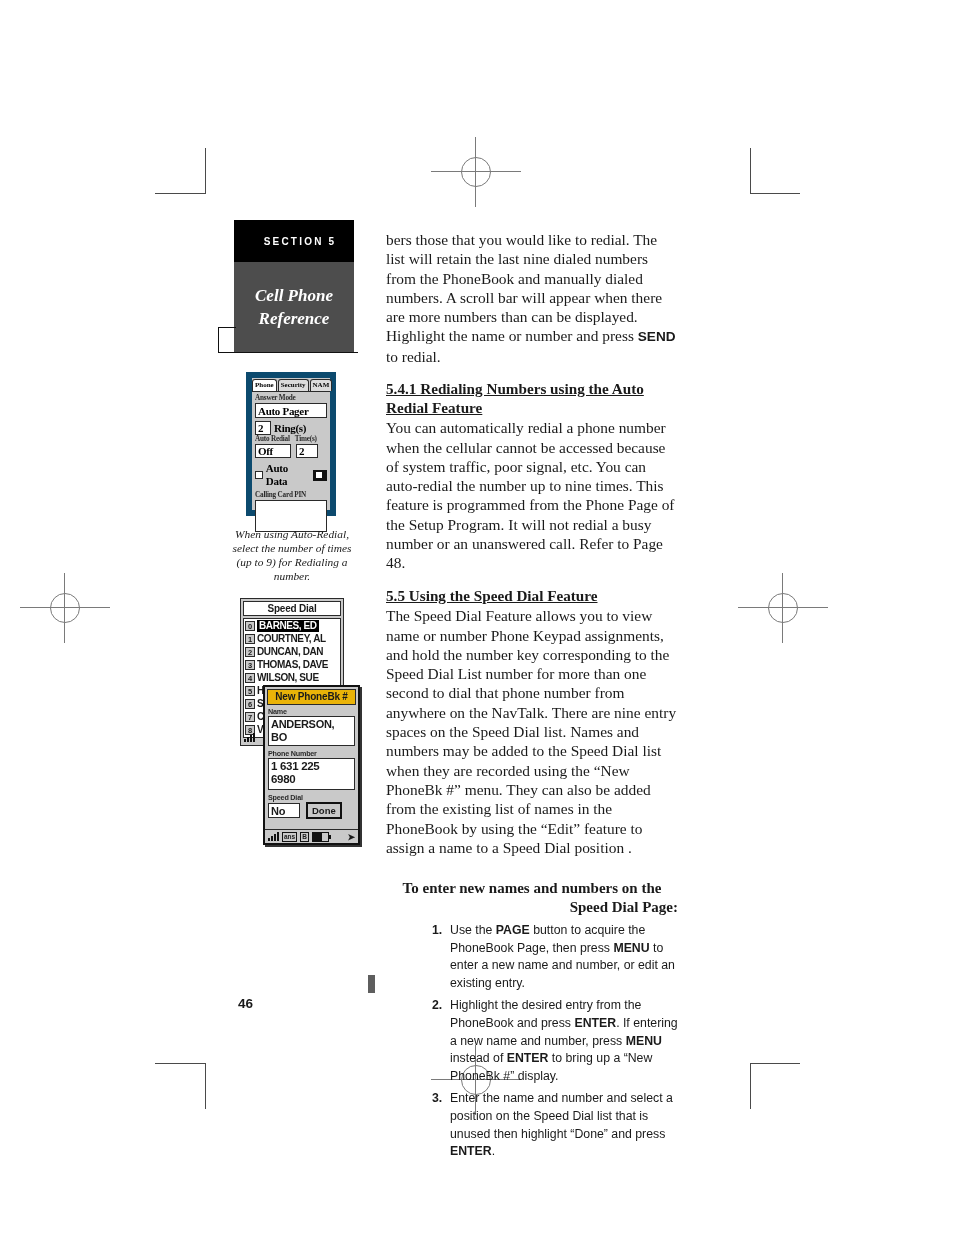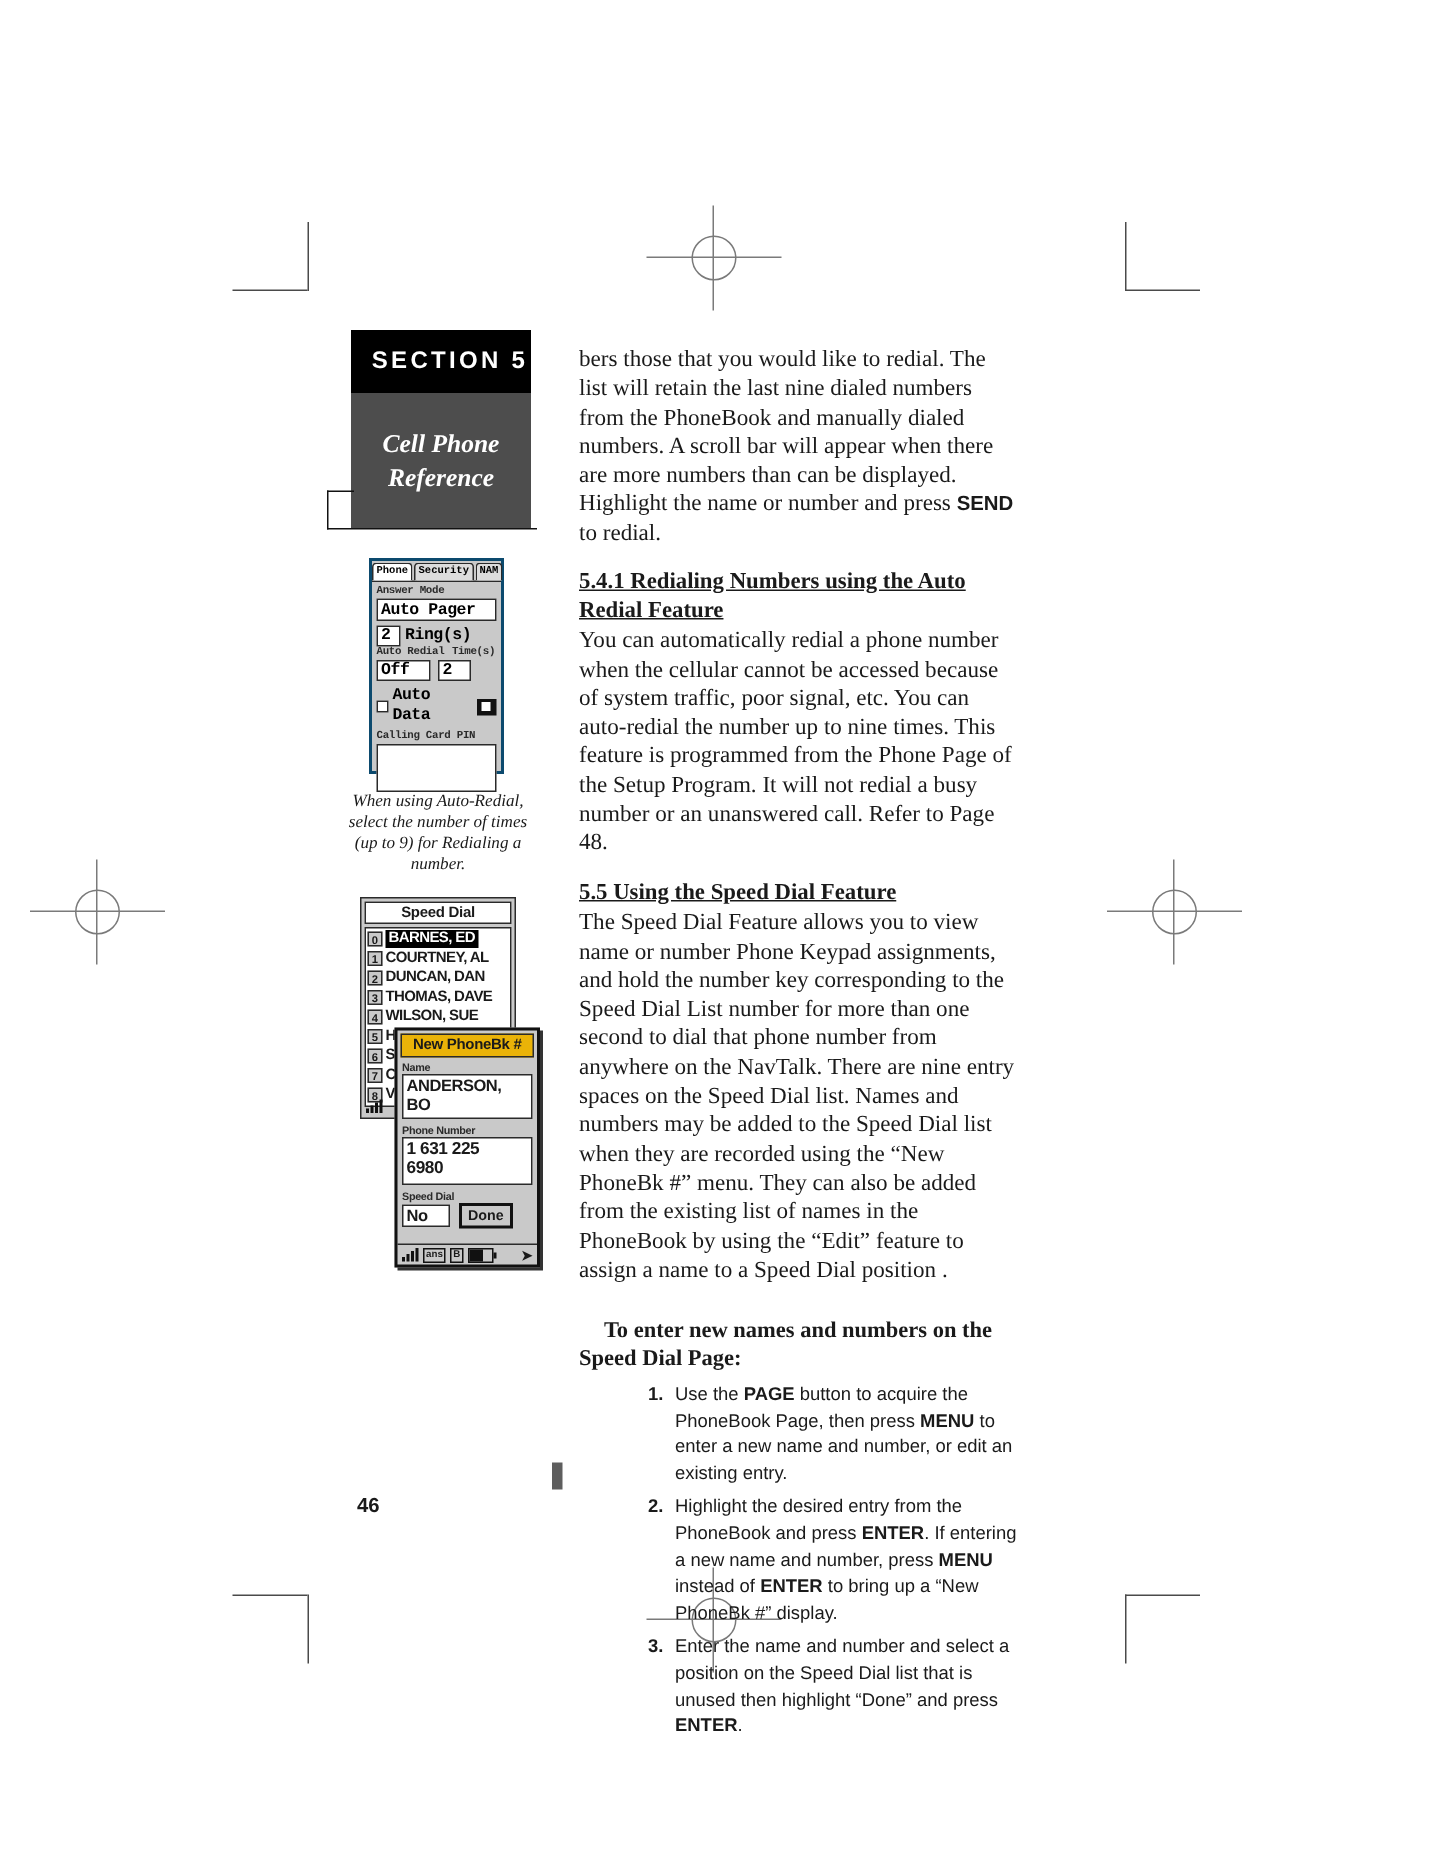--- a/index.html
+++ b/index.html
@@ -44,21 +44,21 @@
     position: absolute;
     left: 234px; top: 220px;
     width: 120px; height: 42px;
     background: #000000;
     color: #ffffff;
     display: flex; align-items: center; justify-content: center;
   }
   .section-tab span {
     font-family: "Liberation Sans", sans-serif;
     font-weight: bold;
-    font-size: 16px;
+    font-size: 10px;
     letter-spacing: 2.2px;
     margin-left: 12px;
   }
   .section-box {
     position: absolute;
     left: 234px; top: 262px;
     width: 120px; height: 90px;
     background: #4d4d4d;
     color: #ffffff;
     display: flex; flex-direction: column;
@@ -111,21 +111,21 @@
   }
 
   .center-head {
     font-family: "Liberation Serif", serif;
     font-weight: bold;
     font-size: 15px;
     line-height: 19px;
     margin: 22px 0 0 0;
   }
   .center-head .l1 { display: block; text-align: center; }
-  .center-head .l2 { display: block; text-align: left; }
+  .center-head .l2 { display: block; text-align: right; }
 
   ol.steps {
     margin: 4px 0 0 0;
     padding: 0;
     list-style: none;
     font-family: "Liberation Sans", sans-serif;
     font-size: 12.3px;
     line-height: 17.6px;
   }
   ol.steps li {
@@ -147,22 +147,22 @@
     font-style: italic;
     font-size: 11.4px;
     line-height: 14px;
     text-align: center;
     color: #1a1a1a;
   }
 
   
   .device {
     background: #c9c9c9;
-    border: 2px solid #0c4a6e;
-    font-family: Liberation Mono, monospace;
+    border: 6px solid #0c4a6e;
+    font-family: Liberation Serif, serif;
     color: #000;
     box-sizing: border-box;
   }
   .lcd-field {
     background: #ffffff;
     border: 1px solid #2a2a2a;
     box-sizing: border-box;
   }
   .lbl {
     font-size: 7.2px;

